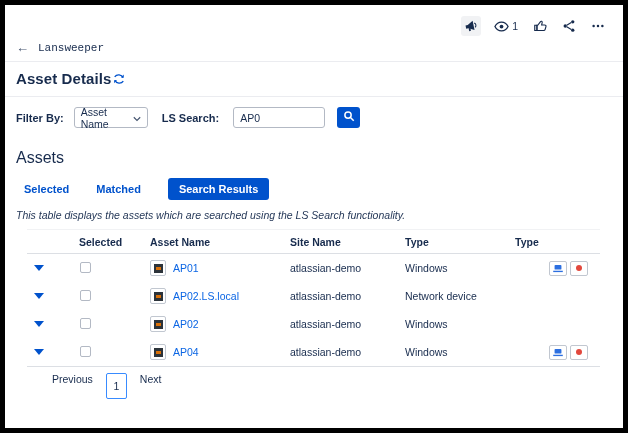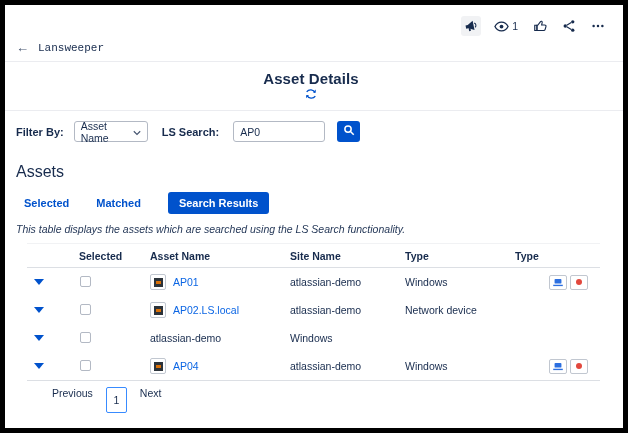--- a/index.html
+++ b/index.html
@@ -33,21 +33,20 @@
     display: flex; align-items: center; gap: 9px;
     padding: 2px 0 7px 11px;
   }
   .back-arrow { color: #44546F; font-size: 13px; line-height: 1; cursor: pointer; }
   .crumb { font-size: 11px; color: #172B4D; font-family: Liberation Mono, monospace; }
   .divider { border: 0; border-top: 1px solid #EBECF0; }
   
   .title-row {
     display: flex; align-items: center; justify-content: flex-start;
     padding: 8px 17px 9px 11px;
-    flex-direction: column;
   }
   .page-title { font-size: 15px; font-weight: bold; letter-spacing: .1px; }
   .refresh { cursor: pointer; display: inline-flex; }
   
   .filter-row {
     display: flex; align-items: center;
     margin: 10px 0 0 11px; gap: 8px;
   }
   .lbl { font-size: 11px; font-weight: bold; }
   .select {
@@ -303,20 +302,26 @@
           <span class="red-dot"></span>
         </button>
       </span>
     </div>
 
     <div class="trow">
       <span class="expander">
             <span class="tri"></span>
           </span>
       <span><input type="checkbox" class="cb" style=""></span>
+      <span class="c-asset">
+        <span class="asset-icon">
+              <span class="inner"></span>
+            </span>
+        <a class="asset-link">AP02</a>
+      </span>
       <span>atlassian-demo</span>
       <span>Windows</span>
       <span class="c-info">
         <button class="mini-btn info-1" style="visibility: hidden;">
           <span>
             <svg width="12" height="9" viewBox="0 0 14 10">
                   <rect x="3" y="0.8" width="8" height="5.4" rx="1" fill="#2C6FE0"></rect>
                   <path d="M1.4 8.4h11.2" stroke="#2C6FE0" stroke-width="1.6"></path>
                 </svg>
           </span>

